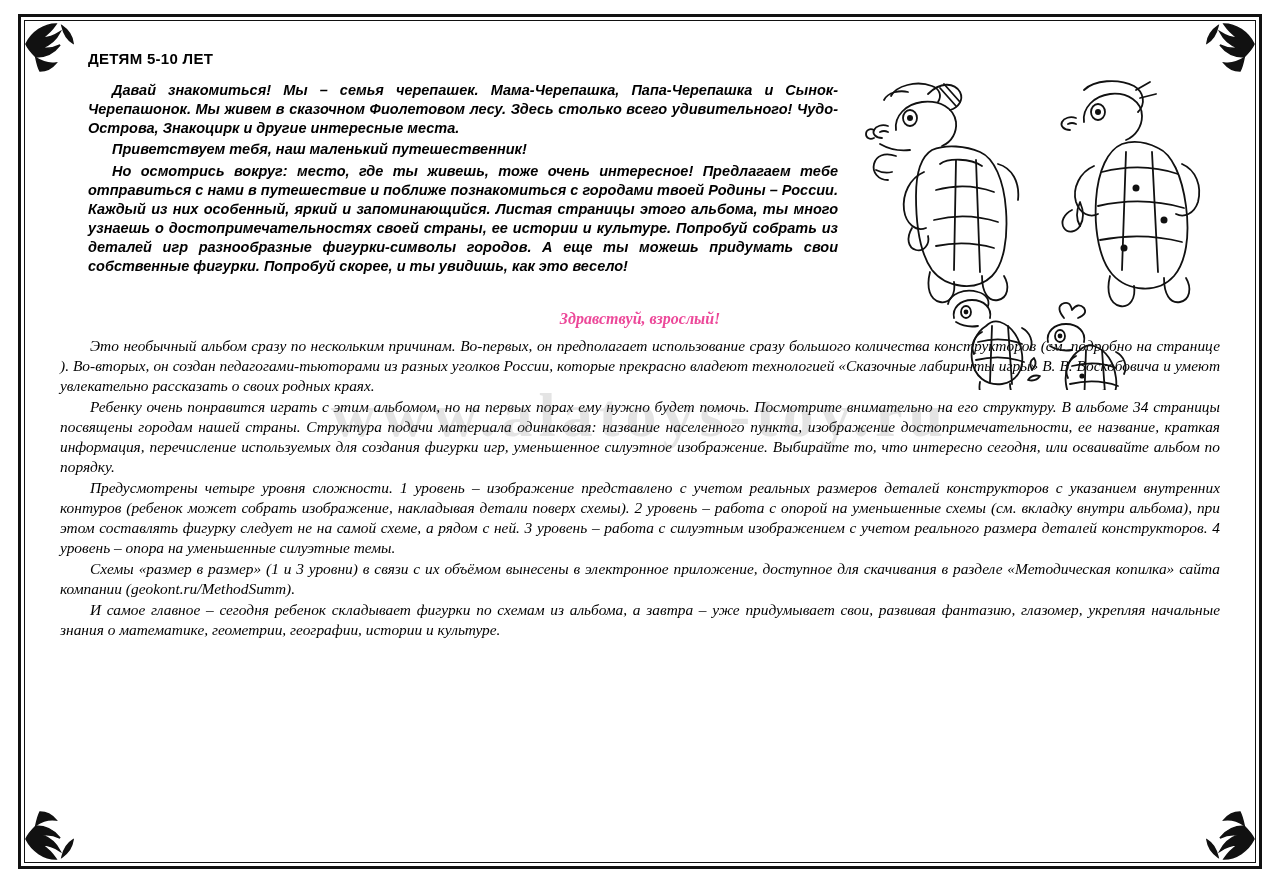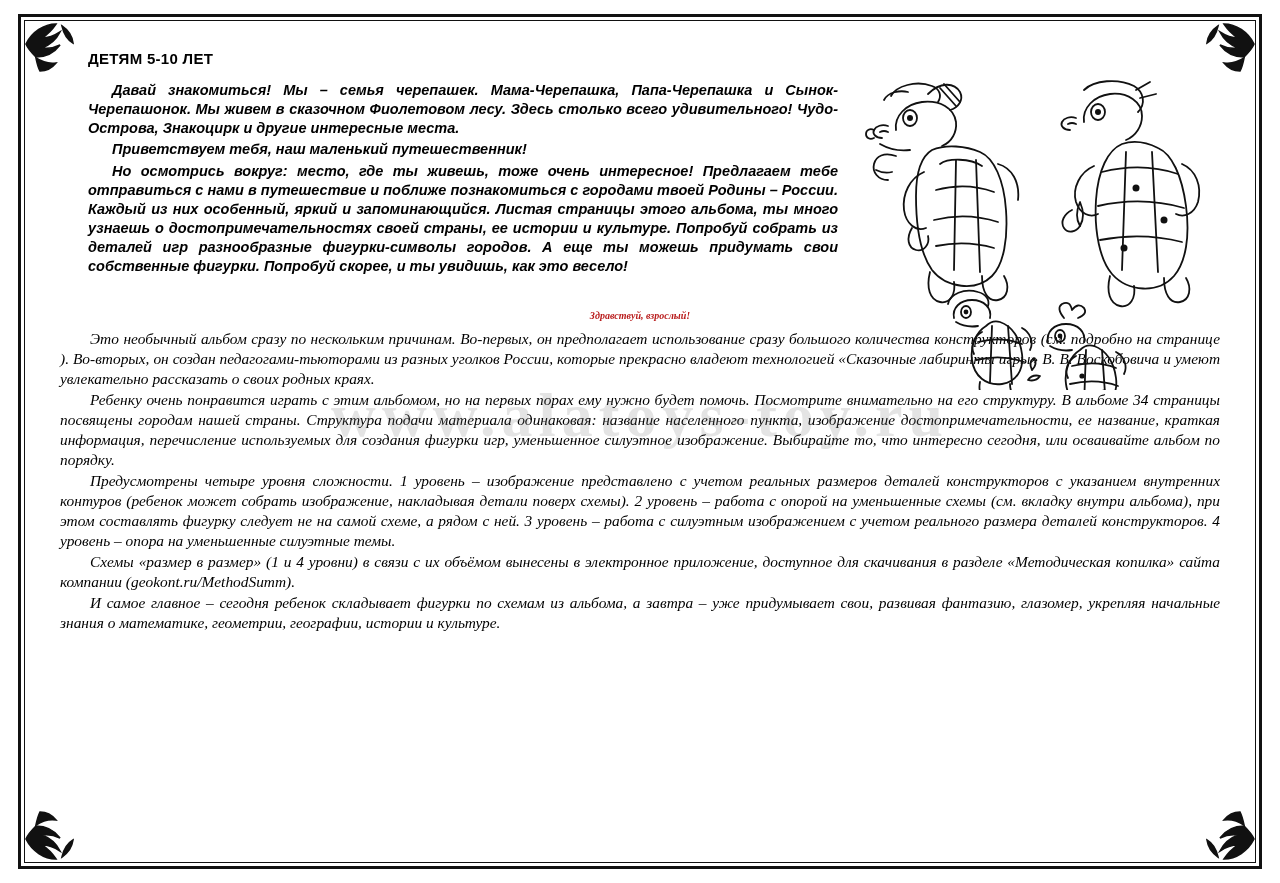--- a/index.html
+++ b/index.html
@@ -83,22 +83,22 @@
     height: 330px;
   }
   .turtles svg { width: 390px; height: 330px; display:block; }
 
   .adult-title {
     margin: 34px 0 8px 0;
     text-align: center;
     font-family: "Liberation Serif", serif;
     font-weight: bold;
     font-style: italic;
-    font-size: 10px;
-    color: #b91c1c;
+    font-size: 16px;
+    color: #ec4899;
   }
   .adult-block p {
     margin: 0 0 1px 0;
     font-family: "Liberation Serif", serif;
     font-style: italic;
     font-size: 15.4px;
     line-height: 1.30;
     text-indent: 30px;
     text-align: justify;
     color: #000;
@@ -270,21 +270,21 @@
       <p>Приветствуем тебя, наш маленький путешественник!</p>
       <p>Но осмотрись вокруг: место, где ты живешь, тоже очень интересное! Предлагаем тебе отправиться с нами в путешествие и поближе познакомиться с городами твоей Родины – России. Каждый из них особенный, яркий и запоминающийся. Листая страницы этого альбома, ты много узнаешь о достопримечательностях своей страны, ее истории и культуре. Попробуй собрать из деталей игр разнообразные фигурки-символы городов. А еще ты можешь придумать свои собственные фигурки. Попробуй скорее, и ты увидишь, как это весело!</p>
     </div>
 
     <div class="adult-title">Здравствуй, взрослый!</div>
 
     <div class="adult-block">
       <p>Это необычный альбом сразу по нескольким причинам. Во-первых, он предполагает использование сразу большого количества конструкторов (см. подробно на странице ). Во-вторых, он создан педагогами-тьюторами из разных уголков России, которые прекрасно владеют технологией «Сказочные лабиринты игры» В. В. Воскобовича и умеют увлекательно рассказать о своих родных краях.</p>
       <p>Ребенку очень понравится играть с этим альбомом, но на первых порах ему нужно будет помочь. Посмотрите внимательно на его структуру. В альбоме 34 страницы посвящены городам нашей страны. Структура подачи материала одинаковая: название населенного пункта, изображение достопримечательности, ее название, краткая информация, перечисление используемых для создания фигурки игр, уменьшенное силуэтное изображение. Выбирайте то, что интересно сегодня, или осваивайте альбом по порядку.</p>
       <p>Предусмотрены четыре уровня сложности. 1 уровень – изображение представлено с учетом реальных размеров деталей конструкторов с указанием внутренних контуров (ребенок может собрать изображение, накладывая детали поверх схемы). 2 уровень – работа с опорой на уменьшенные схемы (см. вкладку внутри альбома), при этом составлять фигурку следует не на самой схеме, а рядом с ней. 3 уровень – работа с силуэтным изображением с учетом реального размера деталей конструкторов. 4 уровень – опора на уменьшенные силуэтные темы.</p>
-      <p>Схемы «размер в размер» (1 и 4 уровни) в связи с их объёмом вынесены в электронное приложение, доступное для скачивания в разделе «Методическая копилка» сайта компании (geokont.ru/MethodSumm).</p>
+      <p>Схемы «размер в размер» (1 и 3 уровни) в связи с их объёмом вынесены в электронное приложение, доступное для скачивания в разделе «Методическая копилка» сайта компании (geokont.ru/MethodSumm).</p>
       <p>И самое главное – сегодня ребенок складывает фигурки по схемам из альбома, а завтра – уже придумывает свои, развивая фантазию, глазомер, укрепляя начальные знания о математике, геометрии, географии, истории и культуре.</p>
     </div>
 
 
   </div>
 
   <div class="watermark">www.alatoys-toy.ru</div>
 
 </div>
 

